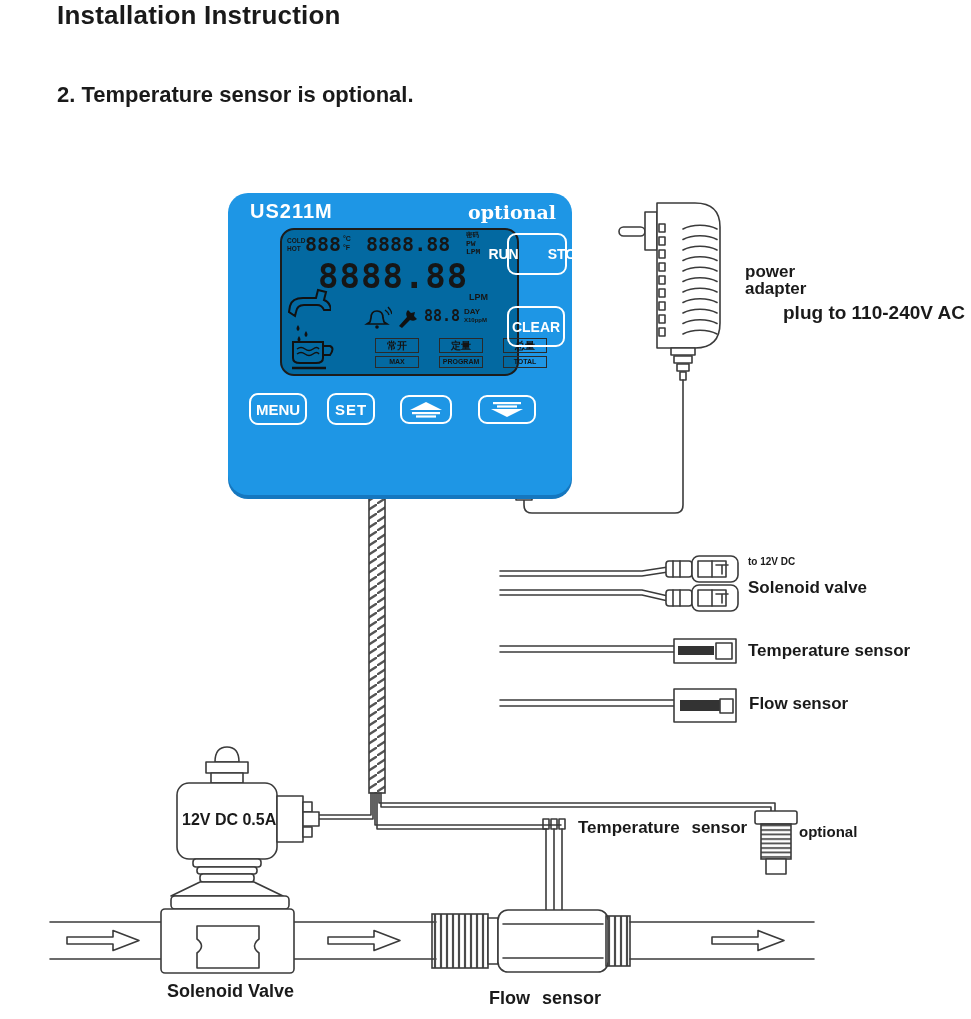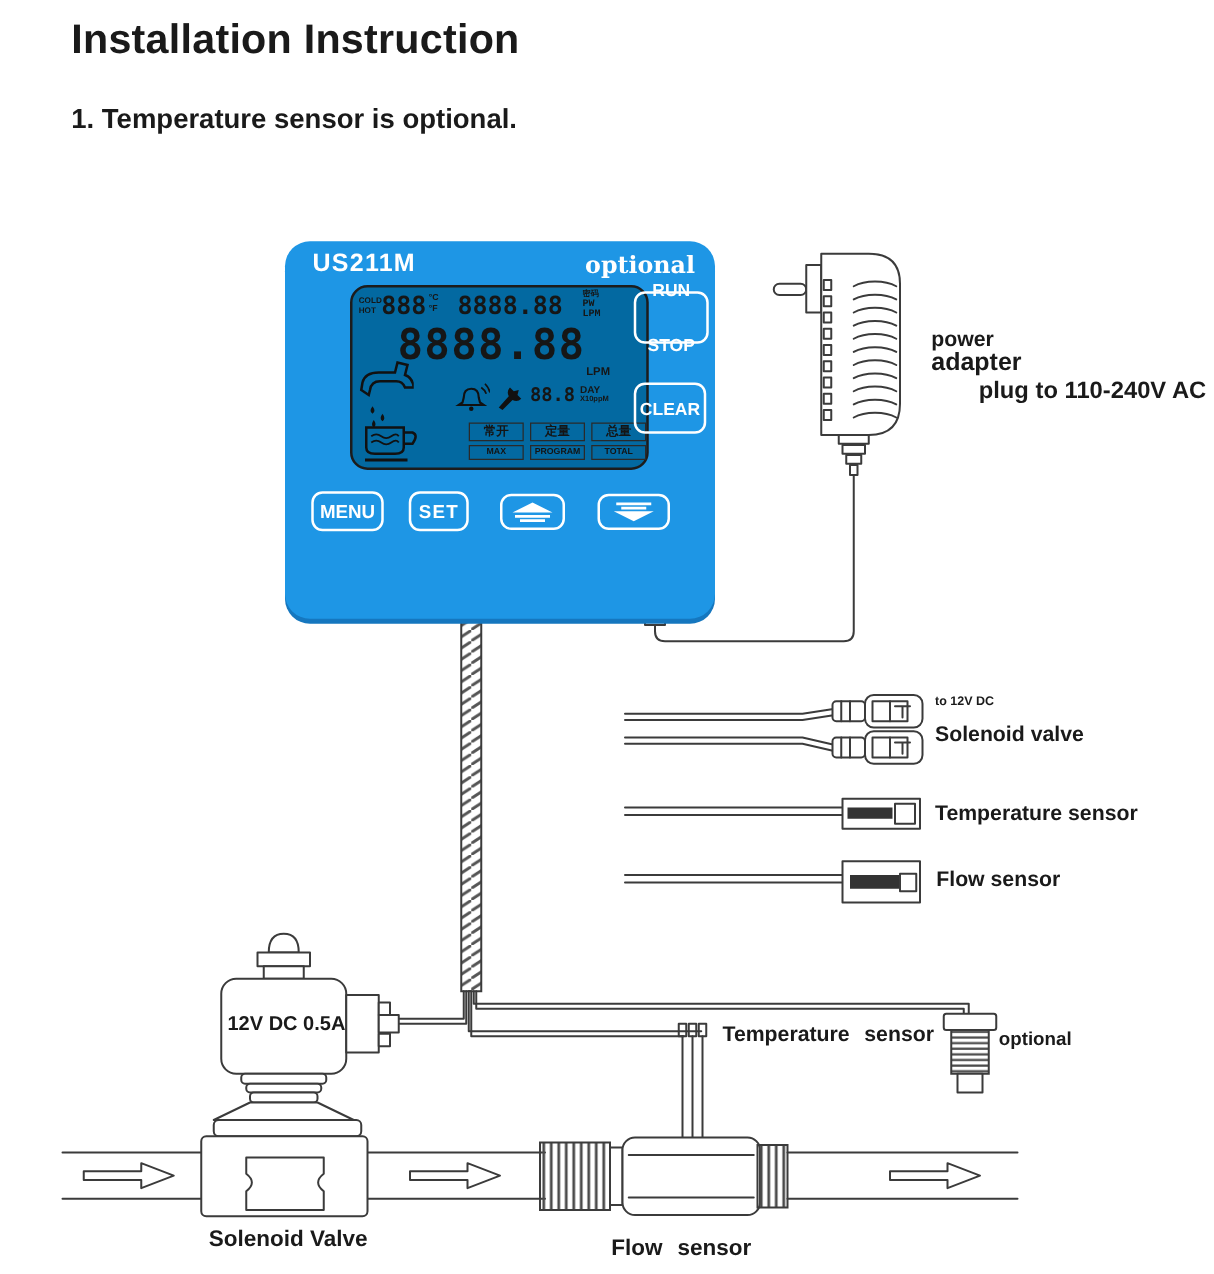--- a/index.html
+++ b/index.html
@@ -2,56 +2,56 @@
 <html><head>
 <meta charset="utf-8">
 <style>
   html,body{margin:0;padding:0;background:#fff;}
   .stage{position:relative;width:971px;height:1019px;background:#ffffff;
          font-family:"Liberation Sans",sans-serif;color:#141414;overflow:hidden;}
   .abs{position:absolute;}
   .lbl{position:absolute;font-weight:700;color:#1a1a1a;white-space:nowrap;}
 
   
-  .title{left:57px;top:12px;font-size:33px;letter-spacing:.2px;}
+  .title{left:57px;top:0;font-size:26px;letter-spacing:.2px;}
   .note{left:57px;top:82px;font-size:22px;}
 
   
   .art{position:absolute;left:0;top:0;}
   .ln{stroke:#3b3b3b;stroke-width:1.6;fill:none;stroke-linecap:round;stroke-linejoin:round;}
   .fw{stroke:#3b3b3b;stroke-width:1.6;fill:#ffffff;stroke-linejoin:round;}
   .fd{fill:#333;stroke:none;}
 
   
   .device{left:228px;top:193px;width:344px;height:302px;background:#1e96e5;
           border-radius:20px;box-shadow:0 4px 0 #1577bf;}
   .model{left:22px;top:7px;color:#fff;font-size:20px;font-weight:700;letter-spacing:1px;}
   .brand{right:16px;top:8px;color:#fff;font-size:19px;font-weight:700;
          font-family:"DejaVu Serif","Liberation Serif",serif;}
   .lcd{left:19px;top:35px;width:235px;height:144px;background:#0369a1;
        border:2px solid #1c1c1c;border-radius:14px;margin-left:33px;}
   .seg{font-family:"DejaVu Sans Mono",monospace;font-weight:700;color:#161616;}
   .tiny{font-weight:700;color:#161616;}
-  .tagrow{left:93px;top:108px;display:flex;gap:5px;}
+  .tagrow{left:93px;top:108px;display:flex;gap:20px;}
   .tag{width:44px;text-align:center;}
   .tag-cn{border:1.5px solid #2a2a2a;font-size:10px;font-weight:700;padding:1px 0;line-height:11px;}
   .tag-en{border:1.2px solid #2a2a2a;font-size:7px;font-weight:700;margin-top:3px;padding:1px 0;line-height:8px;}
   .btn{position:absolute;border:2px solid #fff;border-radius:9px;color:#fff;
        display:flex;align-items:center;justify-content:center;font-weight:700;}
-  .btn-runstop{left:279px;top:40px;width:56px;height:38px;flex-direction:column;
+  .btn-runstop{left:279px;top:40px;width:56px;height:38px;flex-direction:row;
                font-size:14px;line-height:15px;gap:29px;}
   .btn-clear{left:279px;top:113px;width:54px;height:37px;font-size:14px;}
   .btn-menu{left:21px;top:200px;width:54px;height:28px;font-size:15px;}
   .btn-set{left:99px;top:200px;width:44px;height:28px;font-size:15px;letter-spacing:1px;}
   .btn-up{left:172px;top:202px;width:48px;height:25px;}
   .btn-down{left:250px;top:202px;width:54px;height:25px;}
 
   
   .lab-power1{left:745px;top:262px;font-size:17px;}
-  .lab-power2{left:745px;top:279px;font-size:20px;}
+  .lab-power2{left:745px;top:279px;font-size:17px;}
   .lab-plug{left:783px;top:302px;font-size:19px;}
   .lab-dc{left:748px;top:556px;font-size:10px;}
   .lab-solv{left:748px;top:578px;font-size:17px;}
   .lab-temp-cable{left:748px;top:641px;font-size:17px;}
   .lab-flow-cable{left:749px;top:694px;font-size:17px;}
   .lab-rating{left:182px;top:811px;font-size:16px;text-align:center;}
   .lab-temp-bottom{left:578px;top:818px;font-size:17px;word-spacing:7px;}
   .lab-optional{left:799px;top:823px;font-size:15px;}
   .lab-solv-cap{left:167px;top:981px;font-size:18px;}
   .lab-flow-cap{left:489px;top:988px;font-size:18px;word-spacing:7px;}
@@ -202,21 +202,21 @@
       <rect class="fw" x="716" y="643" width="16" height="16"></rect>
 
       <path class="ln" d="M500,700 H674 M500,706 H674"></path>
       <rect class="fw" x="674" y="689" width="62" height="33"></rect>
       <rect class="fd" x="680" y="700" width="42" height="11"></rect>
       <rect class="fw" x="720" y="699" width="13" height="14"></rect>
     </g>
   </svg>
 
   <div class="lbl title abs">Installation Instruction</div>
-  <div class="lbl note abs">1. Temperature sensor is optional.</div>
+  <div class="lbl note abs">2. Temperature sensor is optional.</div>
 
   <div class="abs device">
     <div class="abs model">US211M</div>
     <div class="abs brand">optional</div>
 
     <div class="abs lcd">
       <div class="abs tiny" style="left:5px;top:7px;font-size:6.5px;line-height:8px;">
         <div>COLD</div>
         <div>HOT</div>
       </div>

